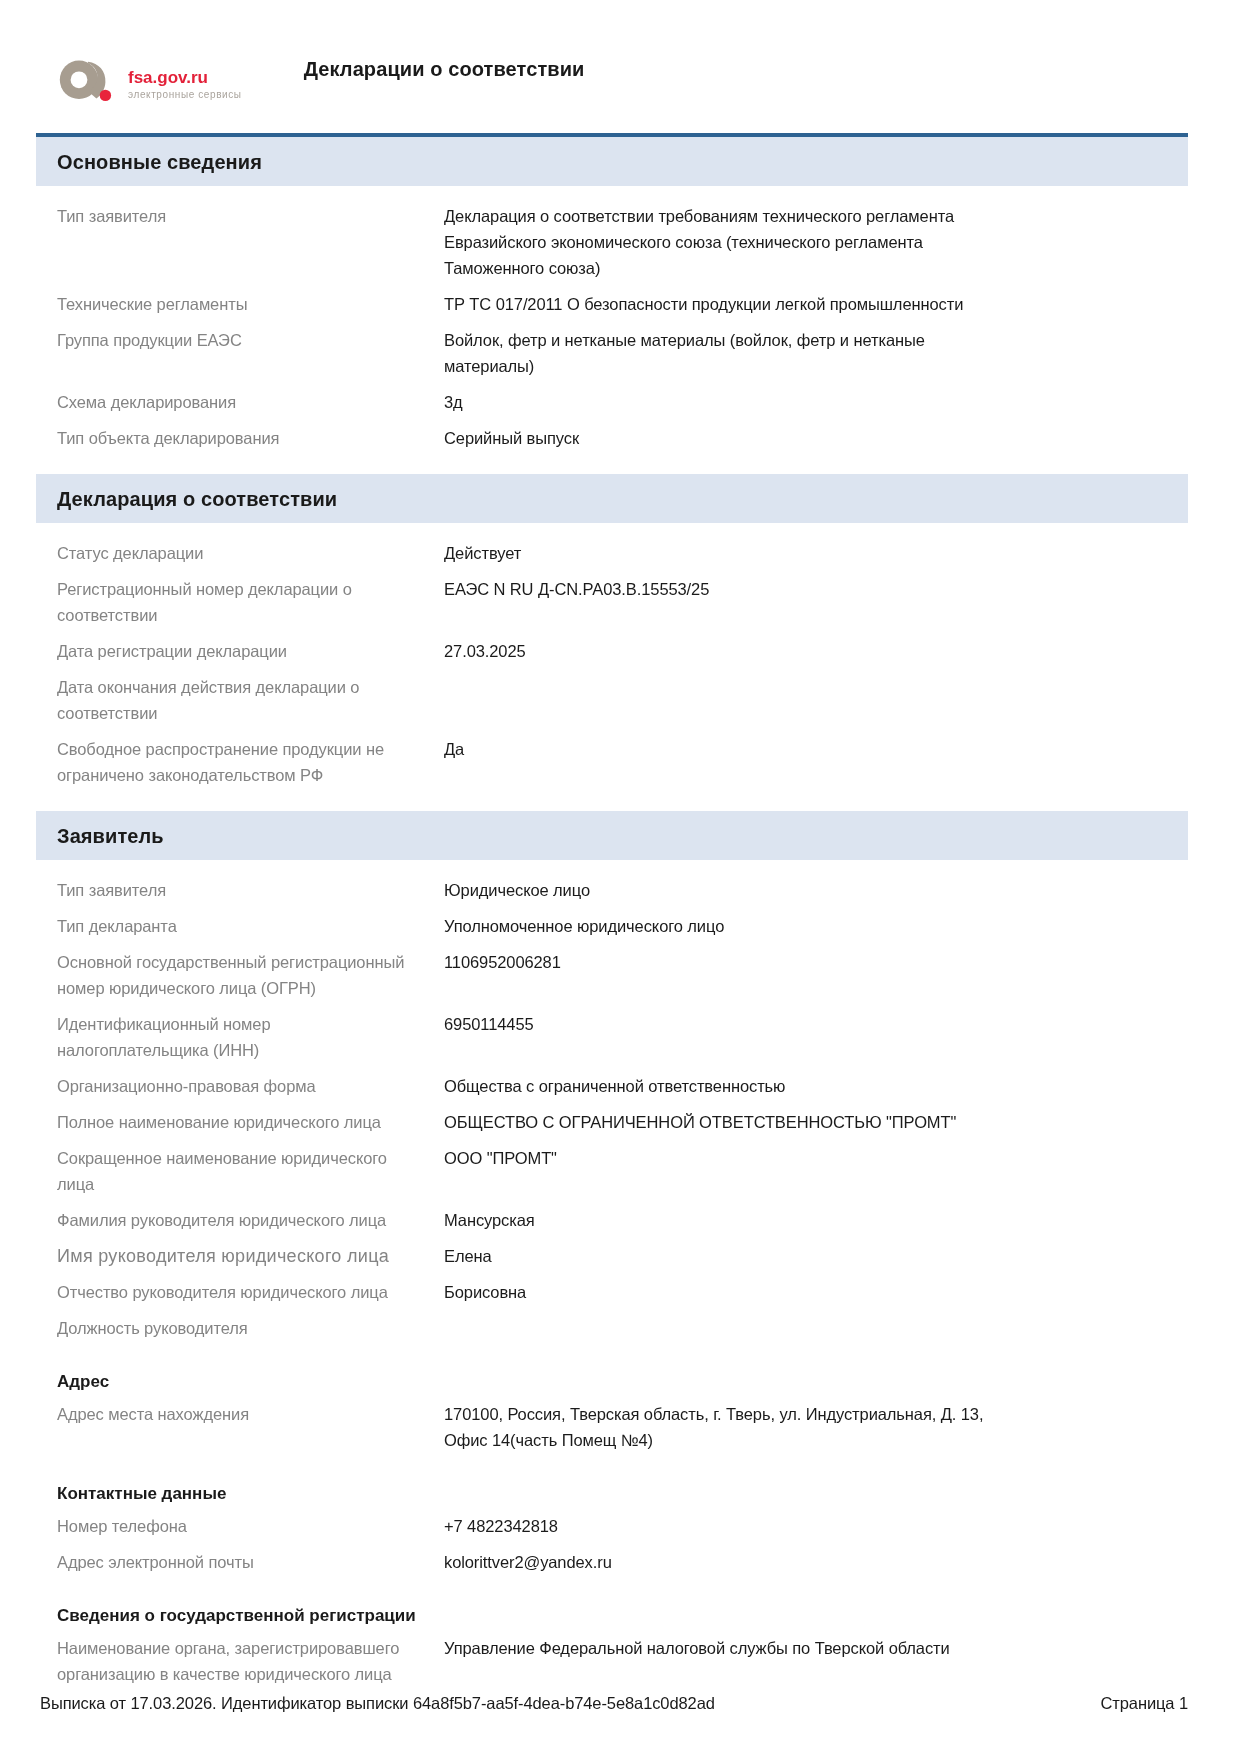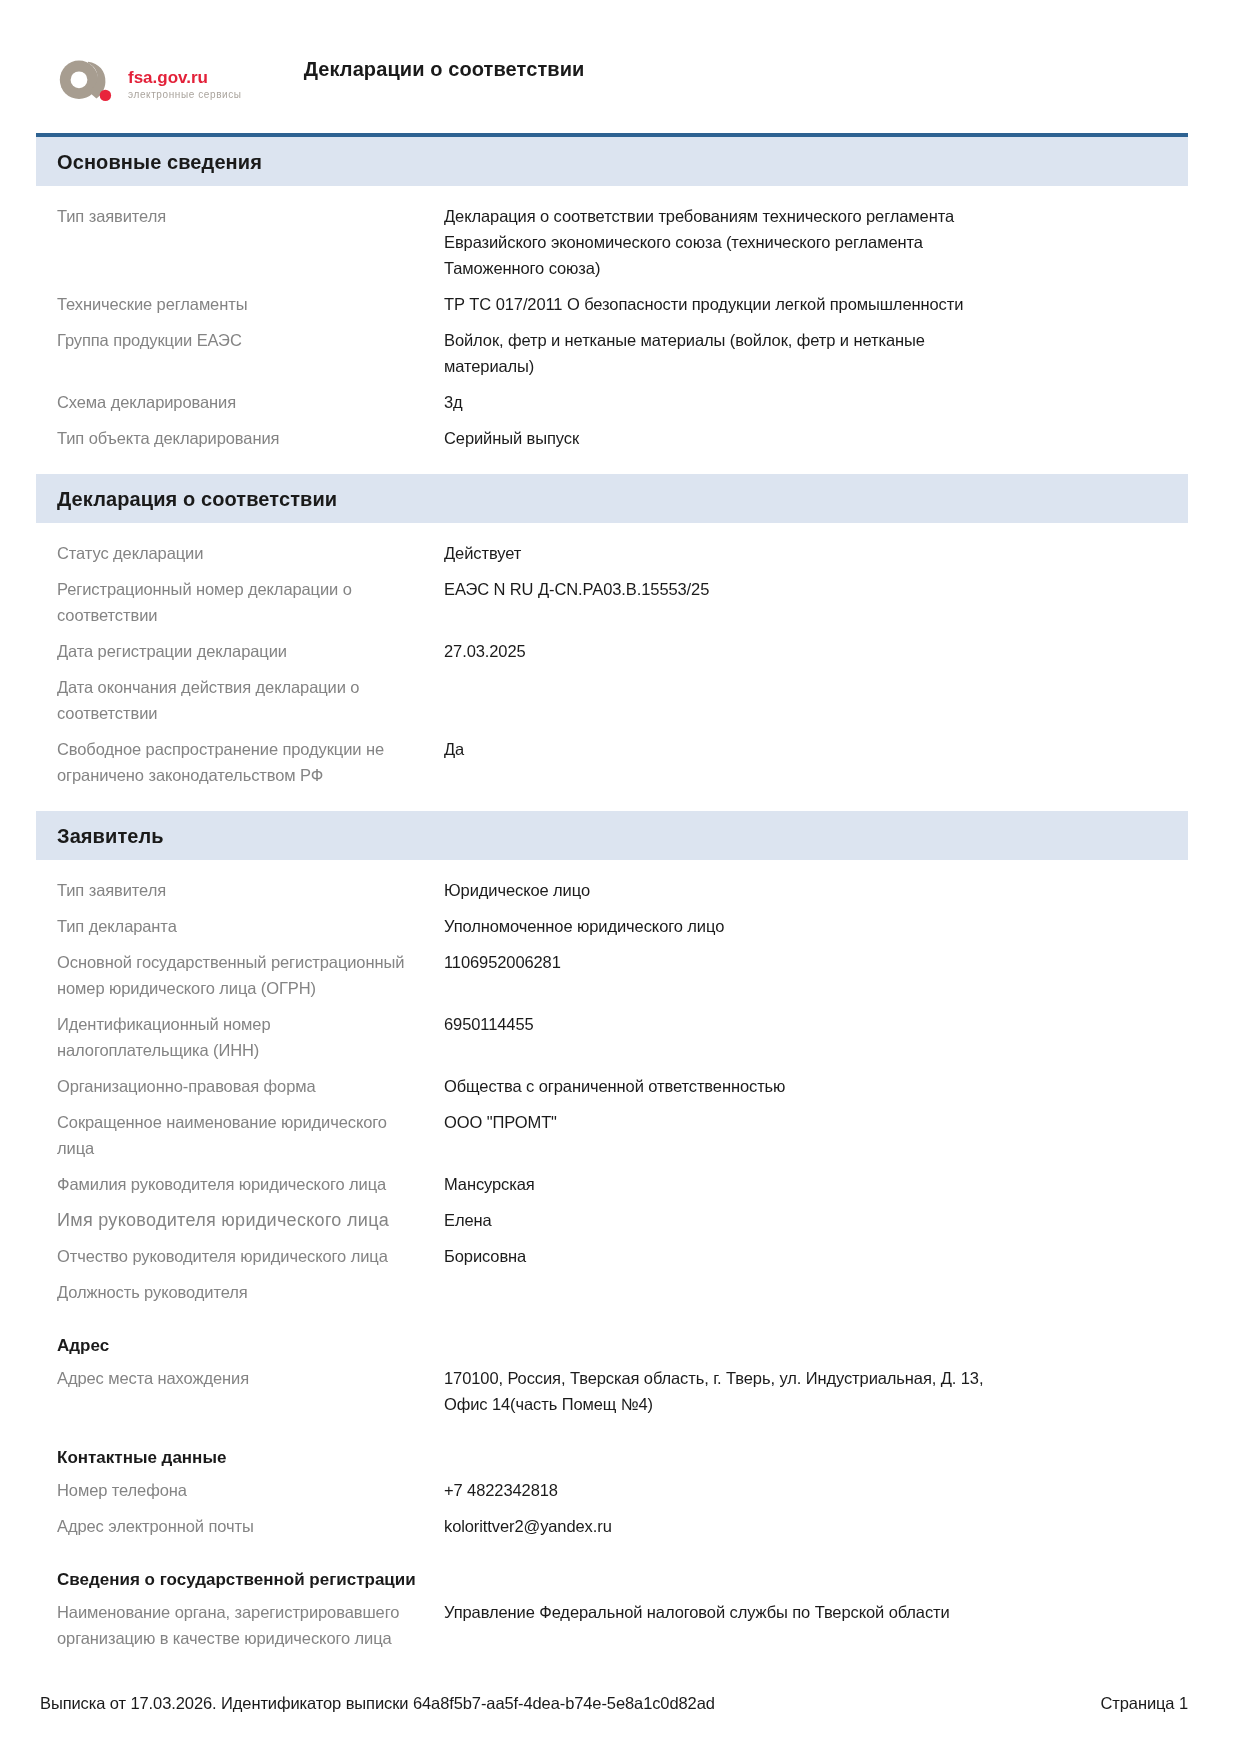--- a/index.html
+++ b/index.html
@@ -191,20 +191,24 @@
   <div class="row">
     <div class="label">Идентификационный номер налогоплательщика (ИНН)</div>
     <div class="value">6950114455</div>
   </div>
 
   <div class="row">
     <div class="label">Организационно-правовая форма</div>
     <div class="value">Общества с ограниченной ответственностью</div>
   </div>
 
+  <div class="row">
+    <div class="label">Полное наименование юридического лица</div>
+    <div class="value">ОБЩЕСТВО С ОГРАНИЧЕННОЙ ОТВЕТСТВЕННОСТЬЮ "ПРОМТ"</div>
+  </div>
 
   <div class="row">
     <div class="label">Сокращенное наименование юридического лица</div>
     <div class="value">ООО "ПРОМТ"</div>
   </div>
 
   <div class="row">
     <div class="label">Фамилия руководителя юридического лица</div>
     <div class="value">Мансурская</div>
   </div>

